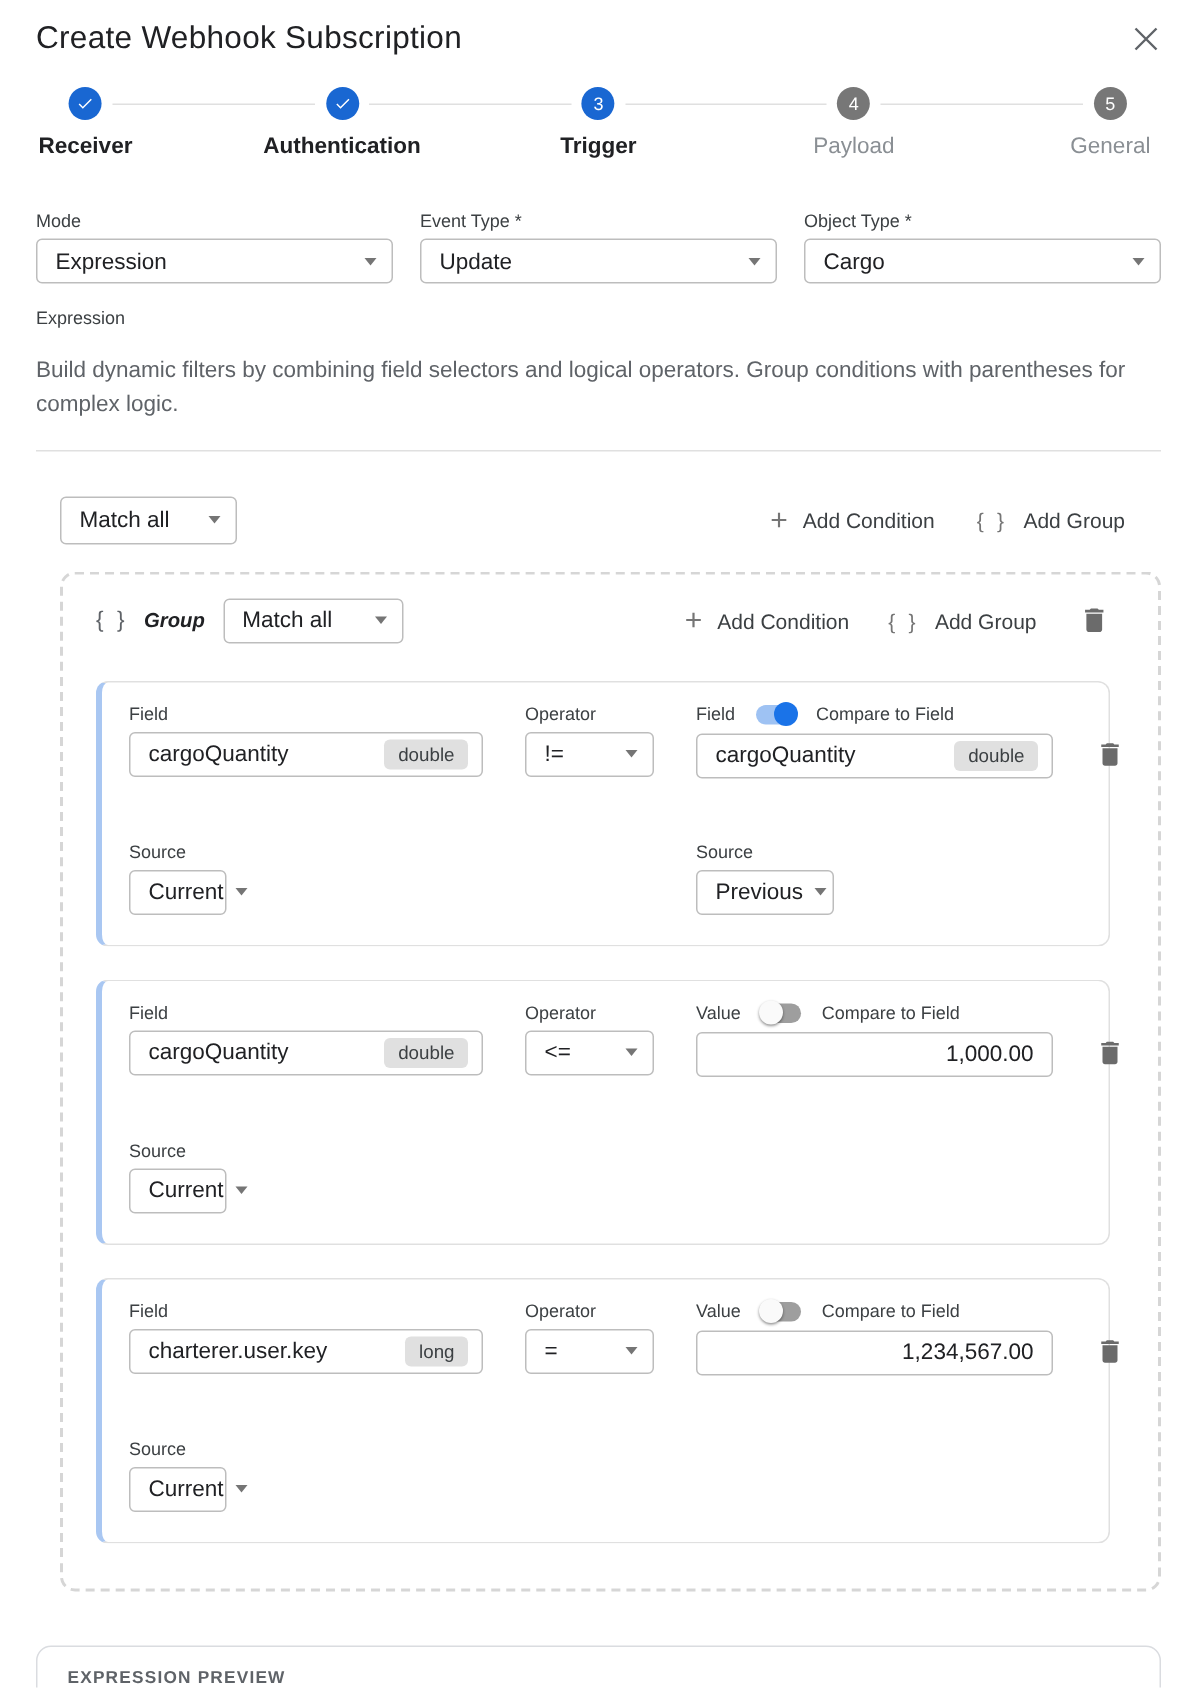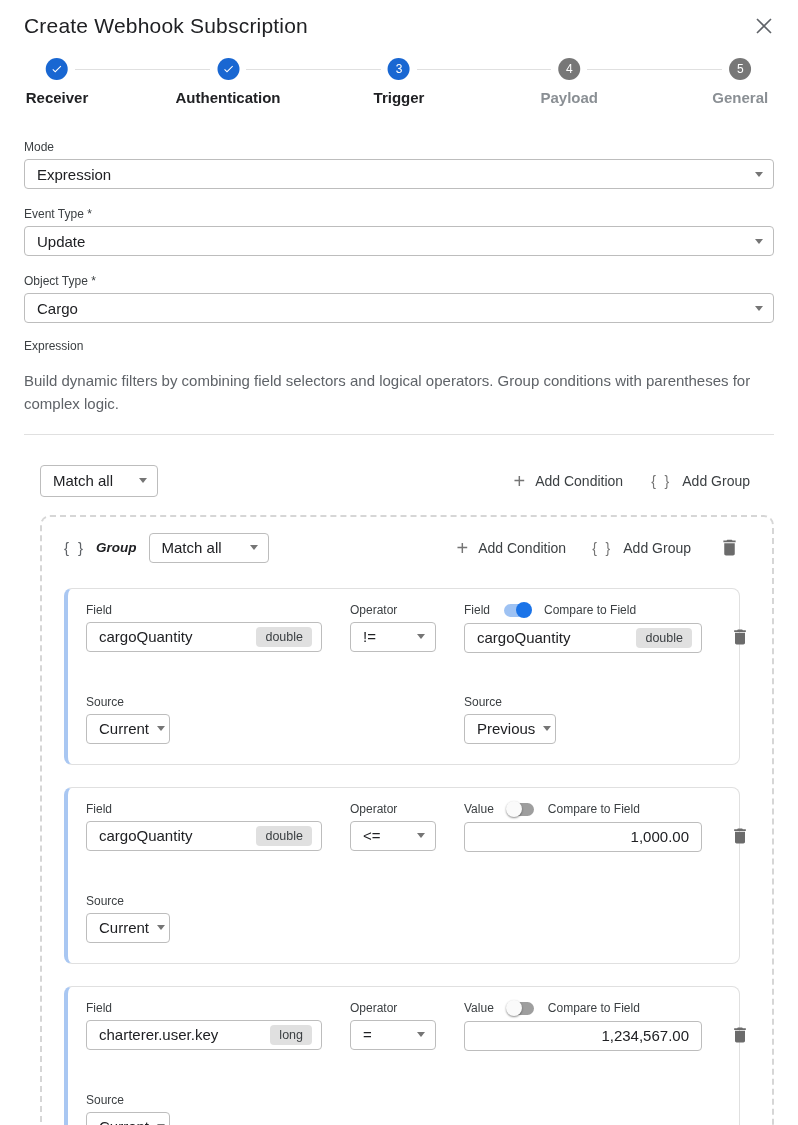--- a/index.html
+++ b/index.html
@@ -27,24 +27,24 @@
   .c2{left:calc(27.2% + 18px);width:calc(22.8% - 36px);}
   .c3{left:calc(50% + 18px);width:calc(22.7% - 36px);}
   .c4{left:calc(72.7% + 18px);width:calc(22.8% - 36px);}
   .step{position:absolute;top:0;transform:translateX(-50%);display:flex;flex-direction:column;align-items:center;gap:9px;cursor:pointer;}
   .s1{left:4.4%;} .s2{left:27.2%;} .s3{left:50%;} .s4{left:72.7%;} .s5{left:95.5%;}
   .circle{width:22px;height:22px;border-radius:50%;display:flex;align-items:center;justify-content:center;
           color:#fff;font-size:12px;font-weight:500;}
   .step.done .circle,.step.active .circle{background:var(--primary);}
   .step.todo .circle{background:var(--step-inactive);}
   .step-label{font-size:15px;white-space:nowrap;color:#202124;font-weight:600;}
-  .step.todo .step-label{color:#8a8f94;font-weight:700;}
-
-  
-  .form-row{display:grid;grid-template-columns:1fr;gap:18px;margin-top:20px;}
+  .step.todo .step-label{color:#8a8f94;font-weight:400;}
+
+  
+  .form-row{display:grid;grid-template-columns:1fr 1fr 1fr;gap:18px;margin-top:20px;}
   .flabel{font-size:12px;color:#3c4043;margin-bottom:5px;}
   .select{height:30px;border:1px solid var(--border-gray);border-radius:4px;background:#fff;
           display:flex;align-items:center;justify-content:space-between;padding:0 10px 0 12px;
           font-size:15px;cursor:pointer;}
   .caret{width:0;height:0;border-left:4.5px solid transparent;border-right:4.5px solid transparent;
          border-top:5px solid #757575;flex:0 0 auto;margin-left:8px;}
   .exp-label{margin-top:16px;font-size:12px;color:#3c4043;}
   .desc{margin-top:16px;font-size:15px;color:#5f6368;line-height:1.55;max-width:755px;}
   .divider{border:none;border-top:1px solid #e0e0e0;margin:18px 0 0;}
 
@@ -73,21 +73,21 @@
   .cond-grid{display:grid;grid-template-columns:236px 86px 238px 1fr;column-gap:16px;gap:28px;}
   .label-row{display:flex;align-items:center;gap:14px;margin-bottom:5px;min-height:15px;}
   .toggle-label{font-size:12px;color:#3c4043;}
   .field-box{height:30px;border:1px solid var(--border-gray);border-radius:4px;display:flex;
              align-items:center;justify-content:space-between;padding:0 9px 0 12px;font-size:15px;cursor:text;}
   .badge{background:var(--badge-bg);border-radius:4px;padding:3px 9px;font-size:12.5px;color:#3c4043;}
   .val-input{width:100%;height:30px;border:1px solid var(--border-gray);border-radius:4px;
              text-align:right;padding:4px 12px;font-size:15px;font-family:inherit;color:#202124;outline:none;}
   .trash-cell{display:flex;align-items:center;padding-top:19px;}
   .src-cell{margin-top:14px;}
-  .select.src{width:84px;display:inline-flex;}
+  .select.src{width:65px;display:inline-flex;}
   .select.src-prev{width:92px;}
 
   
   .switch{position:relative;width:26px;height:13px;border-radius:7px;cursor:pointer;flex:0 0 auto;}
   .switch .thumb{position:absolute;top:-1.5px;width:16px;height:16px;border-radius:50%;}
   .switch.on{background:var(--toggle-track-on);}
   .switch.on .thumb{right:-2px;background:var(--toggle-on);}
   .switch.off{background:#9e9e9e;}
   .switch.off .thumb{left:-2px;background:#fafafa;box-shadow:0 1px 2px rgba(0,0,0,.45);}
 

